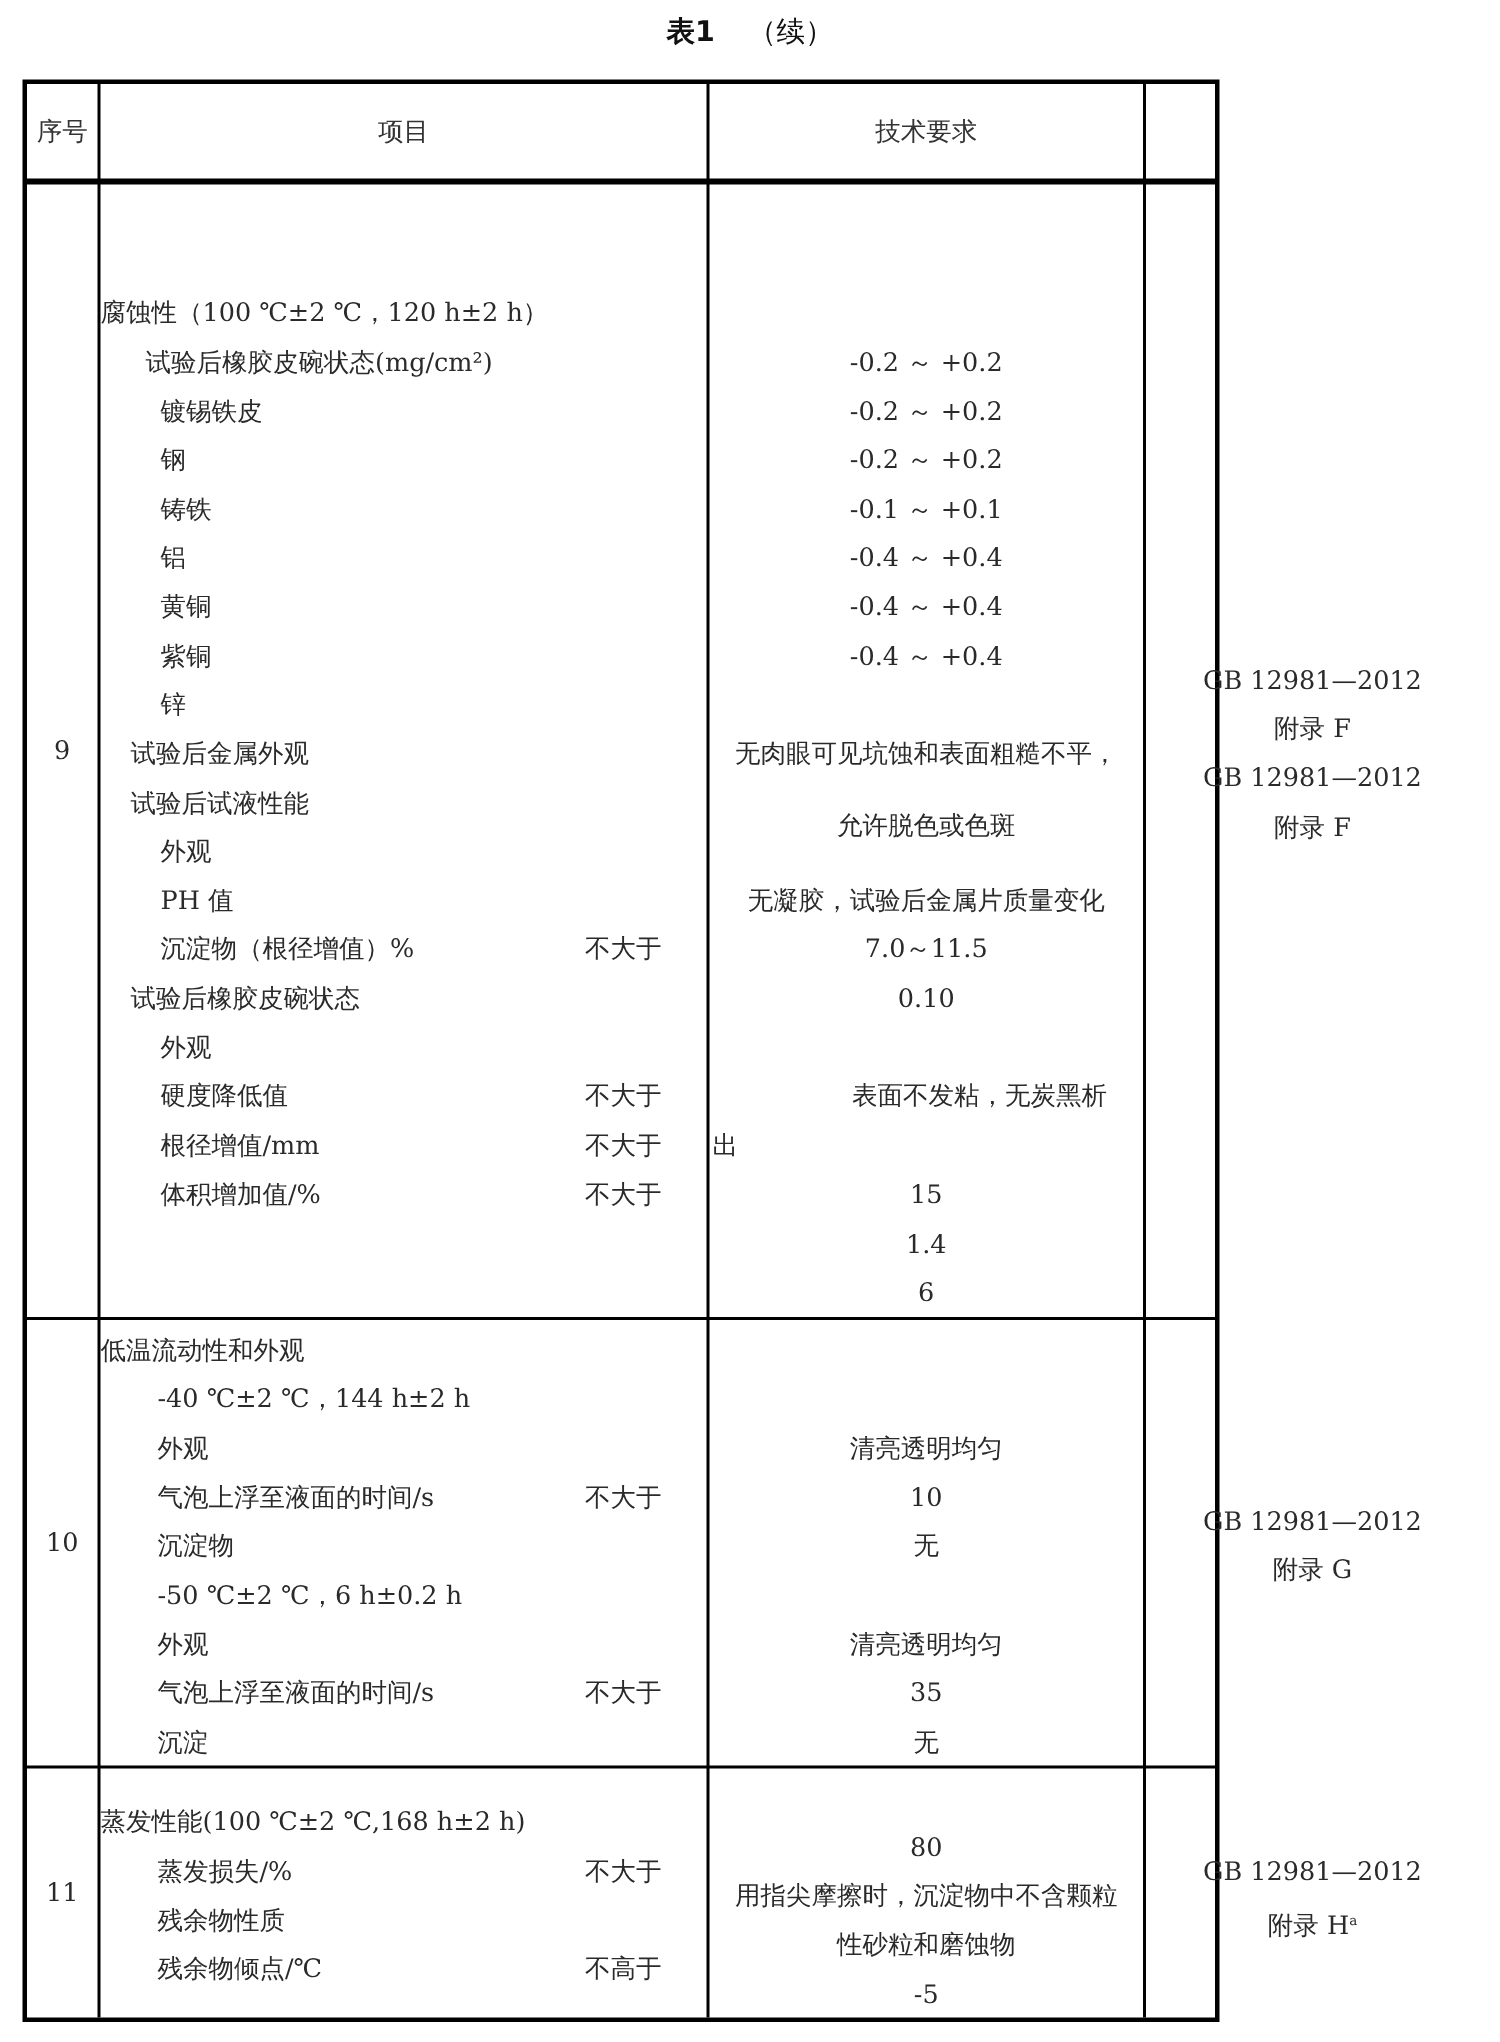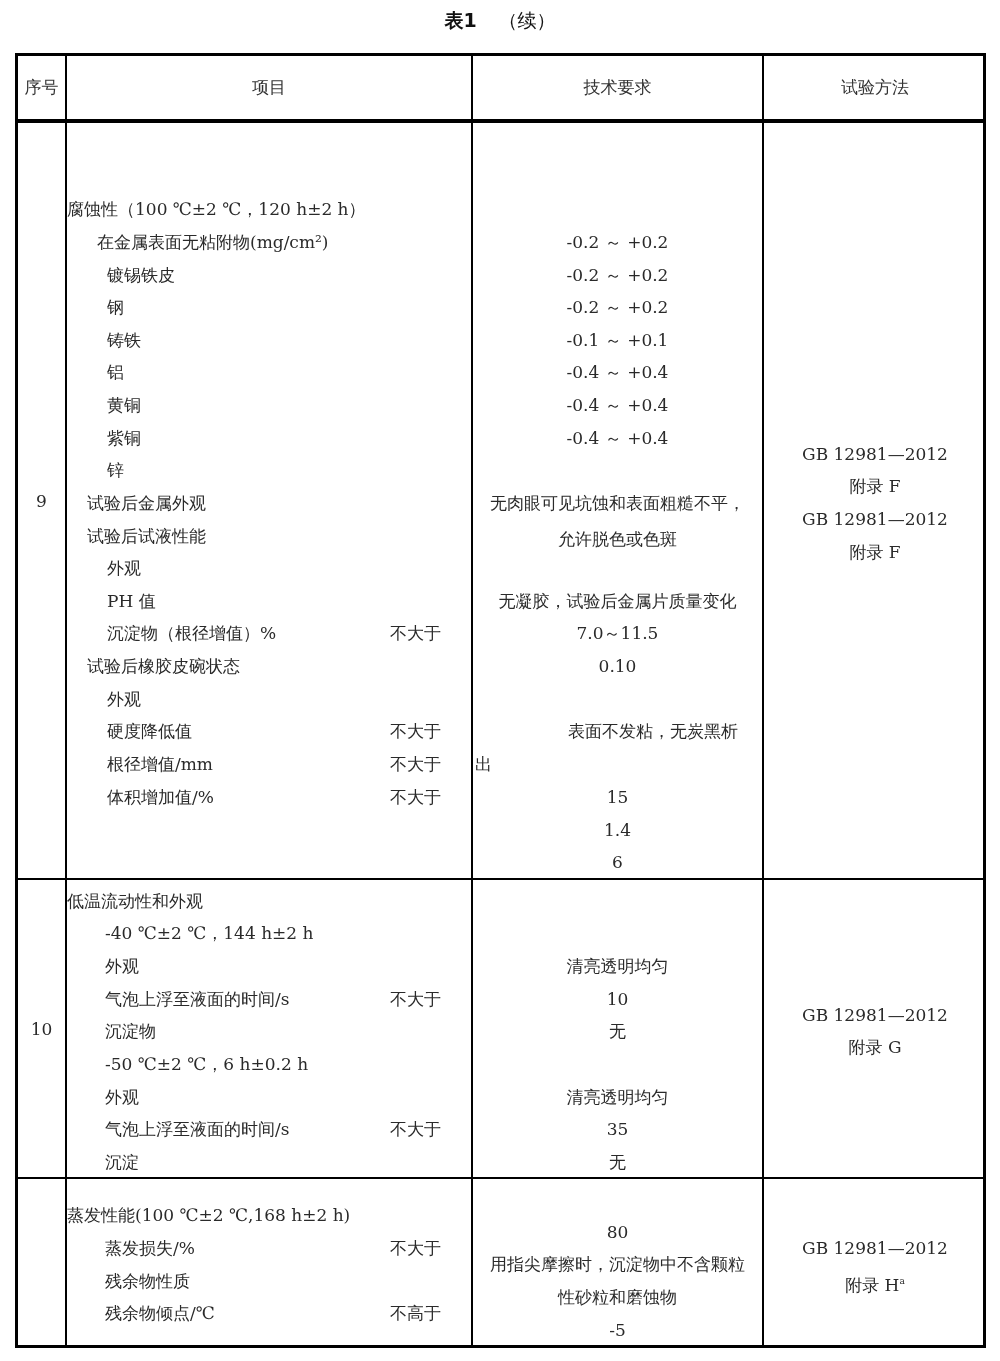--- a/index.html
+++ b/index.html
@@ -10,21 +10,21 @@
   }
   .title {
     position: absolute; top: 8px; left: 0; width: 1000px; text-align: center;
     font-family: "DejaVu Sans", "Liberation Sans", sans-serif;
     font-size: 19px; color: #111;
   }
   .title .t-main { font-weight: bold; }
   .title .t-cont { margin-left: 22px; font-family: "DejaVu Serif", "Liberation Serif", serif; font-weight: normal; }
 
   .table {
-    position: absolute; left: 15px; top: 53px; width: 971px; height: 1295px;
+    position: absolute; left: 15px; top: 53px; width: 798px; height: 1295px;
     box-sizing: border-box; border: 3px solid #000;
   }
   .vline { position: absolute; top: 0; bottom: 0; width: 2px; background: #000; }
   .hline { position: absolute; left: 0; right: 0; height: 2px; background: #000; }
   .hline.thick { height: 4px; }
 
   .cell { position: absolute; box-sizing: border-box; }
   .hdr { display: flex; align-items: center; justify-content: center; font-size: 17px; color: #333; }
 
   .line {
@@ -46,27 +46,26 @@
   <div class="vline" style="left:453px"></div>
   <div class="vline" style="left:744px"></div>
 
   <div class="hline thick" style="top:63px"></div>
   <div class="hline" style="top:822px"></div>
   <div class="hline" style="top:1121px"></div>
 
   <div class="cell hdr" style="left:0;top:0;width:47px;height:63px">序号</div>
   <div class="cell hdr" style="left:49px;top:0;width:404px;height:63px">项目</div>
   <div class="cell hdr" style="left:455px;top:0;width:289px;height:63px">技术要求</div>
-  <div class="cell hdr" style="left:746px;top:0;width:222px;height:63px">试验方法</div>
 
   <div class="cell seq" style="left:0;top:67px;width:47px;height:755px">9</div>
 
   <div>
     <div class="line" style="left:49px;top:142px">腐蚀性（100 ℃±2 ℃，120 h±2 h）</div>
-    <div class="line" style="left:79px;top:175px">在金属表面无粘附物(mg/cm²)</div>
+    <div class="line" style="left:79px;top:175px">试验后橡胶皮碗状态(mg/cm²)</div>
     <div class="line" style="left:89px;top:208px">镀锡铁皮</div>
     <div class="line" style="left:89px;top:240px">钢</div>
     <div class="line" style="left:89px;top:273px">铸铁</div>
     <div class="line" style="left:89px;top:305px">铝</div>
     <div class="line" style="left:89px;top:338px">黄铜</div>
     <div class="line" style="left:89px;top:371px">紫铜</div>
     <div class="line" style="left:89px;top:403px">锌</div>
     <div class="line" style="left:69px;top:436px">试验后金属外观</div>
     <div class="line" style="left:69px;top:469px">试验后试液性能</div>
     <div class="line" style="left:89px;top:501px">外观</div>
@@ -85,21 +84,21 @@
 
   <div>
     <div class="line center" style="left:455px;width:289px;top:175px">-0.2 ～ +0.2</div>
     <div class="line center" style="left:455px;width:289px;top:208px">-0.2 ～ +0.2</div>
     <div class="line center" style="left:455px;width:289px;top:240px">-0.2 ～ +0.2</div>
     <div class="line center" style="left:455px;width:289px;top:273px">-0.1 ～ +0.1</div>
     <div class="line center" style="left:455px;width:289px;top:305px">-0.4 ～ +0.4</div>
     <div class="line center" style="left:455px;width:289px;top:338px">-0.4 ～ +0.4</div>
     <div class="line center" style="left:455px;width:289px;top:371px">-0.4 ～ +0.4</div>
     <div class="line center" style="left:455px;width:289px;top:436px">无肉眼可见坑蚀和表面粗糙不平，</div>
-    <div class="line center" style="left:455px;width:289px;top:472px">允许脱色或色斑</div>
+    <div class="line center" style="left:455px;width:289px;top:484px">允许脱色或色斑</div>
     <div class="line center" style="left:455px;width:289px;top:534px">无凝胶，试验后金属片质量变化</div>
     <div class="line center" style="left:455px;width:289px;top:566px">7.0～11.5</div>
     <div class="line center" style="left:455px;width:289px;top:599px">0.10</div>
     <div class="line" style="left:550px;top:664px">表面不发粘，无炭黑析</div>
     <div class="line" style="left:457px;top:697px">出</div>
     <div class="line center" style="left:455px;width:289px;top:730px">15</div>
     <div class="line center" style="left:455px;width:289px;top:763px">1.4</div>
     <div class="line center" style="left:455px;width:289px;top:795px">6</div>
   </div>
 
@@ -133,20 +132,21 @@
     <div class="line center" style="left:455px;width:289px;top:1030px">清亮透明均匀</div>
     <div class="line center" style="left:455px;width:289px;top:1062px">35</div>
     <div class="line center" style="left:455px;width:289px;top:1095px">无</div>
   </div>
 
   <div>
     <div class="line center" style="left:746px;width:222px;top:948px">GB 12981—2012</div>
     <div class="line center" style="left:746px;width:222px;top:980px">附录 G</div>
   </div>
 
+  <div class="cell seq" style="left:0;top:1123px;width:47px;height:166px">11</div>
 
   <div>
     <div class="line" style="left:49px;top:1148px">蒸发性能(100 ℃±2 ℃,168 h±2 h)</div>
     <div class="line" style="left:87px;top:1181px">蒸发损失/%</div>
     <div class="line" style="left:372px;top:1181px">不大于</div>
     <div class="line" style="left:87px;top:1214px">残余物性质</div>
     <div class="line" style="left:87px;top:1246px">残余物倾点/℃</div>
     <div class="line" style="left:372px;top:1246px">不高于</div>
   </div>
 

